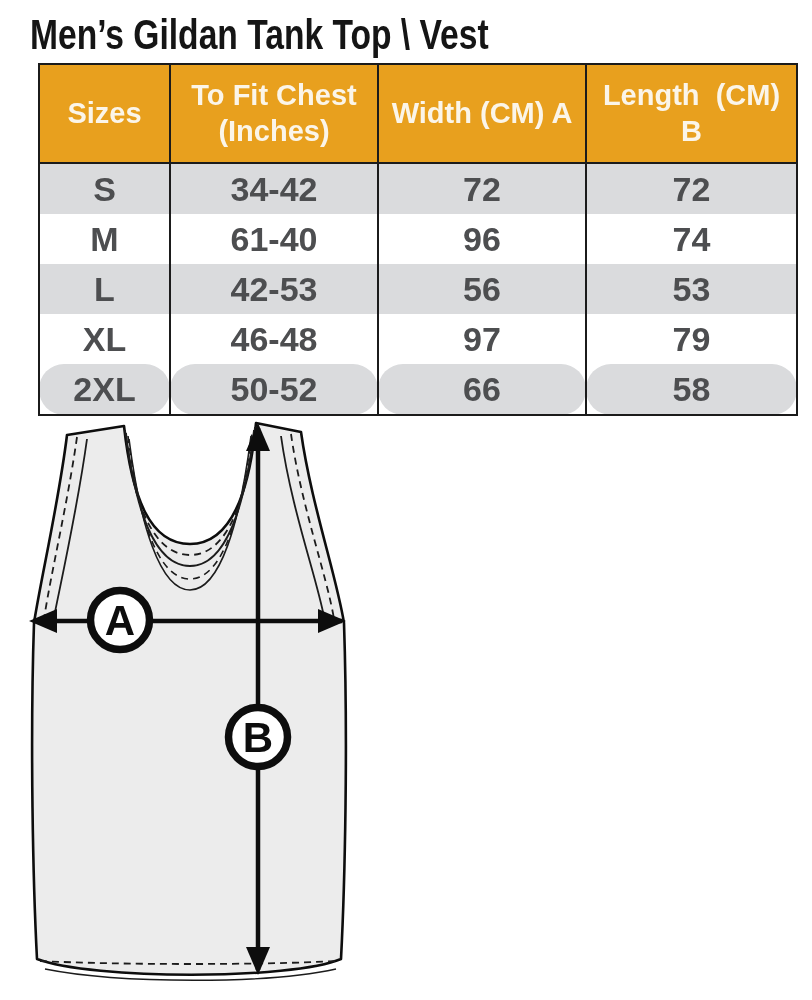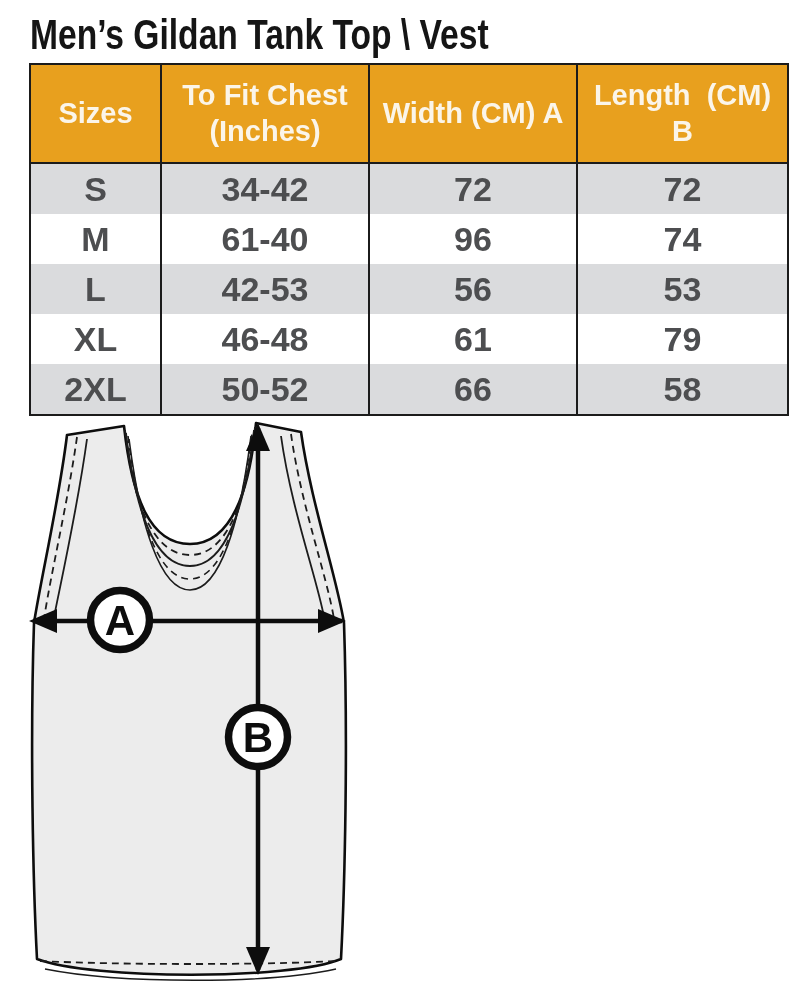--- a/index.html
+++ b/index.html
@@ -7,38 +7,38 @@
     width:812px;height:1000px;position:relative;background:#ffffff;
     font-family:"Liberation Sans", sans-serif;overflow:hidden;
   }
   .page-title{
     position:absolute;left:30px;top:11px;
     font-size:42px;font-weight:bold;color:#151515;
     transform:scaleX(0.80);transform-origin:0 50%;
     white-space:nowrap;letter-spacing:0px;
   }
   table.size-chart{
-    position:absolute;left:29px;top:63px;width:758px;
+    position:absolute;left:38px;top:63px;width:758px;
     border-collapse:collapse;table-layout:fixed;
   }
   table.size-chart th{
     background:var(--header-bg);color:var(--header-text);
     font-size:29px;font-weight:bold;text-align:center;vertical-align:middle;
     height:97px;line-height:1.22;padding:0 2px;
     border:2px solid var(--border);
     white-space:pre-wrap;
   }
   table.size-chart td{
     font-size:34px;font-weight:bold;color:var(--cell-text);
     text-align:center;vertical-align:middle;height:50px;padding:0;
     border-left:2px solid var(--border);border-right:2px solid var(--border);
   }
   table.size-chart tbody tr{background:var(--row-bg);}
   table.size-chart tbody tr:nth-child(odd){background:var(--row-alt-bg);}
-  table.size-chart tbody tr:last-child td{border-bottom:2px solid var(--border);}
+  table.size-chart tbody tr:last-child td{border-bottom:2px solid var(--border);border-radius:25px;}
   .diagram-wrap{position:absolute;left:0;top:413px;width:400px;height:587px;}
   svg text.badge-letter{
     font-family:"Liberation Sans", sans-serif;font-weight:bold;
     font-size:42px;fill:#0d0d0d;text-anchor:middle;
   }
 </style>
 </head>
 <body>
 
 <div class="page-title">Men’s Gildan Tank Top \ Vest</div>
@@ -73,21 +73,21 @@
       </tr>
       <tr>
         <td>L</td>
         <td>42-53</td>
         <td>56</td>
         <td>53</td>
       </tr>
       <tr>
         <td>XL</td>
         <td>46-48</td>
-        <td>61</td>
+        <td>97</td>
         <td>79</td>
       </tr>
       <tr>
         <td>2XL</td>
         <td>50-52</td>
         <td>66</td>
         <td>58</td>
       </tr>
     </tbody>
 </table>

